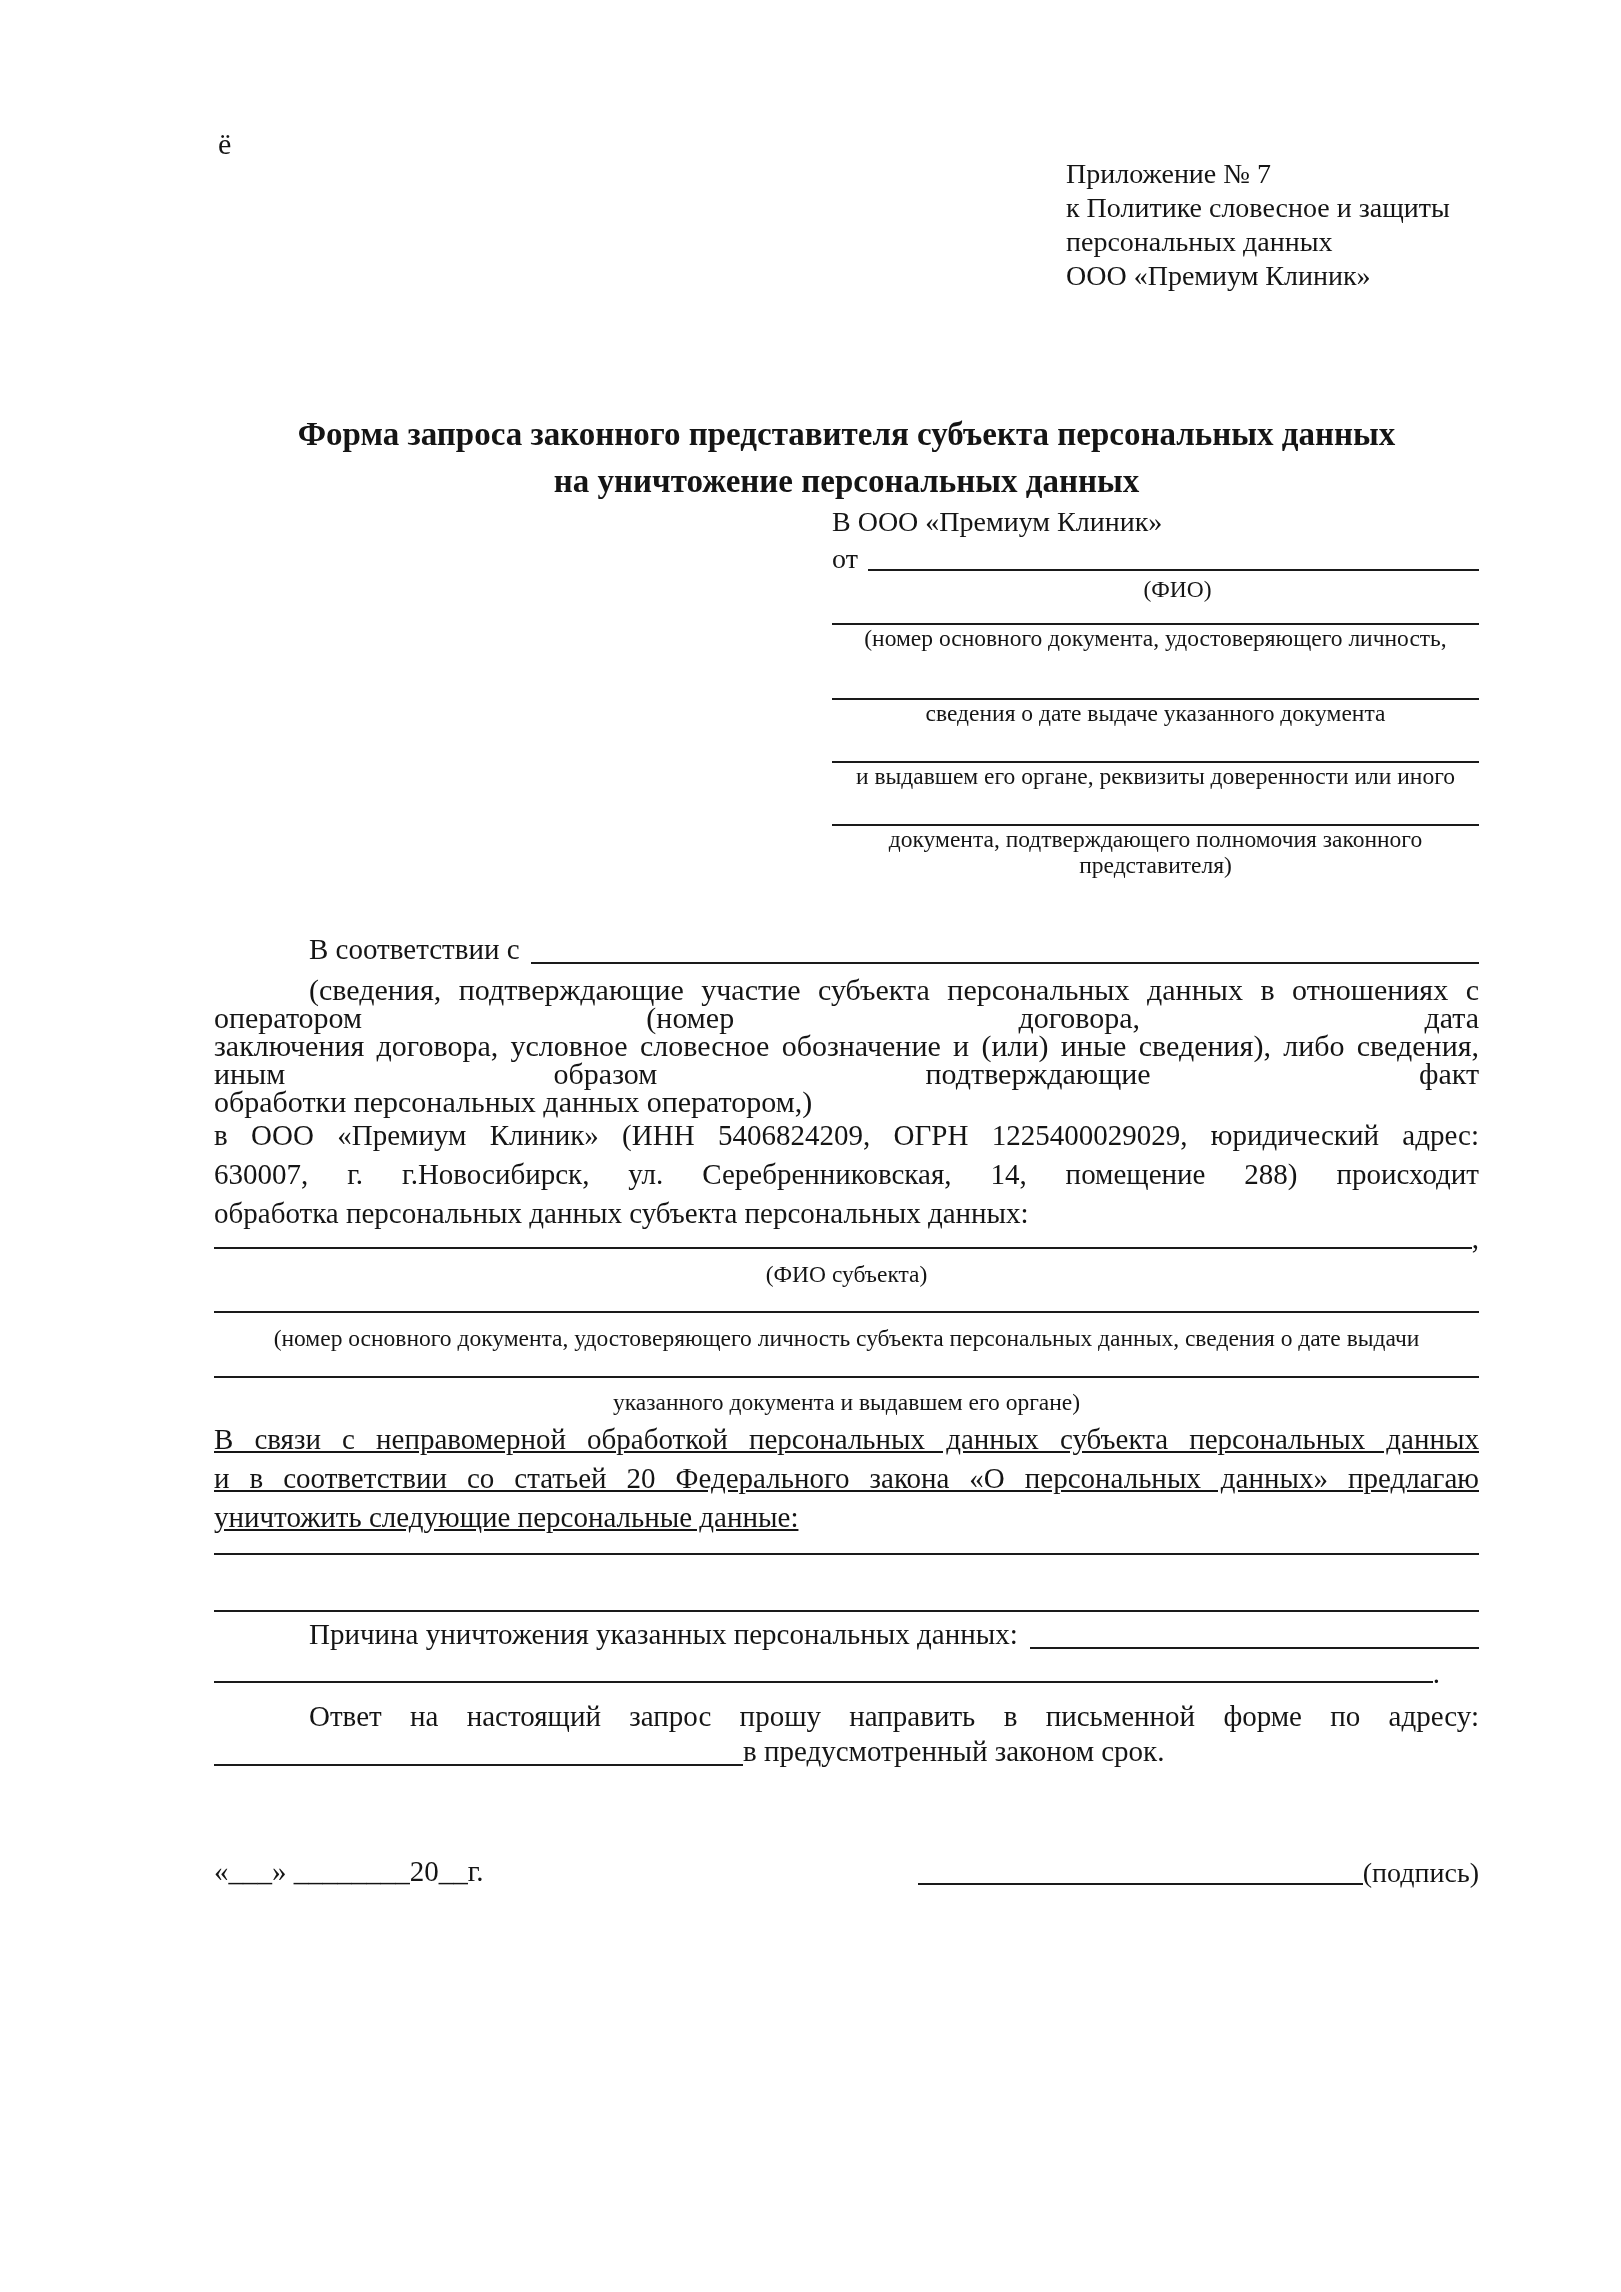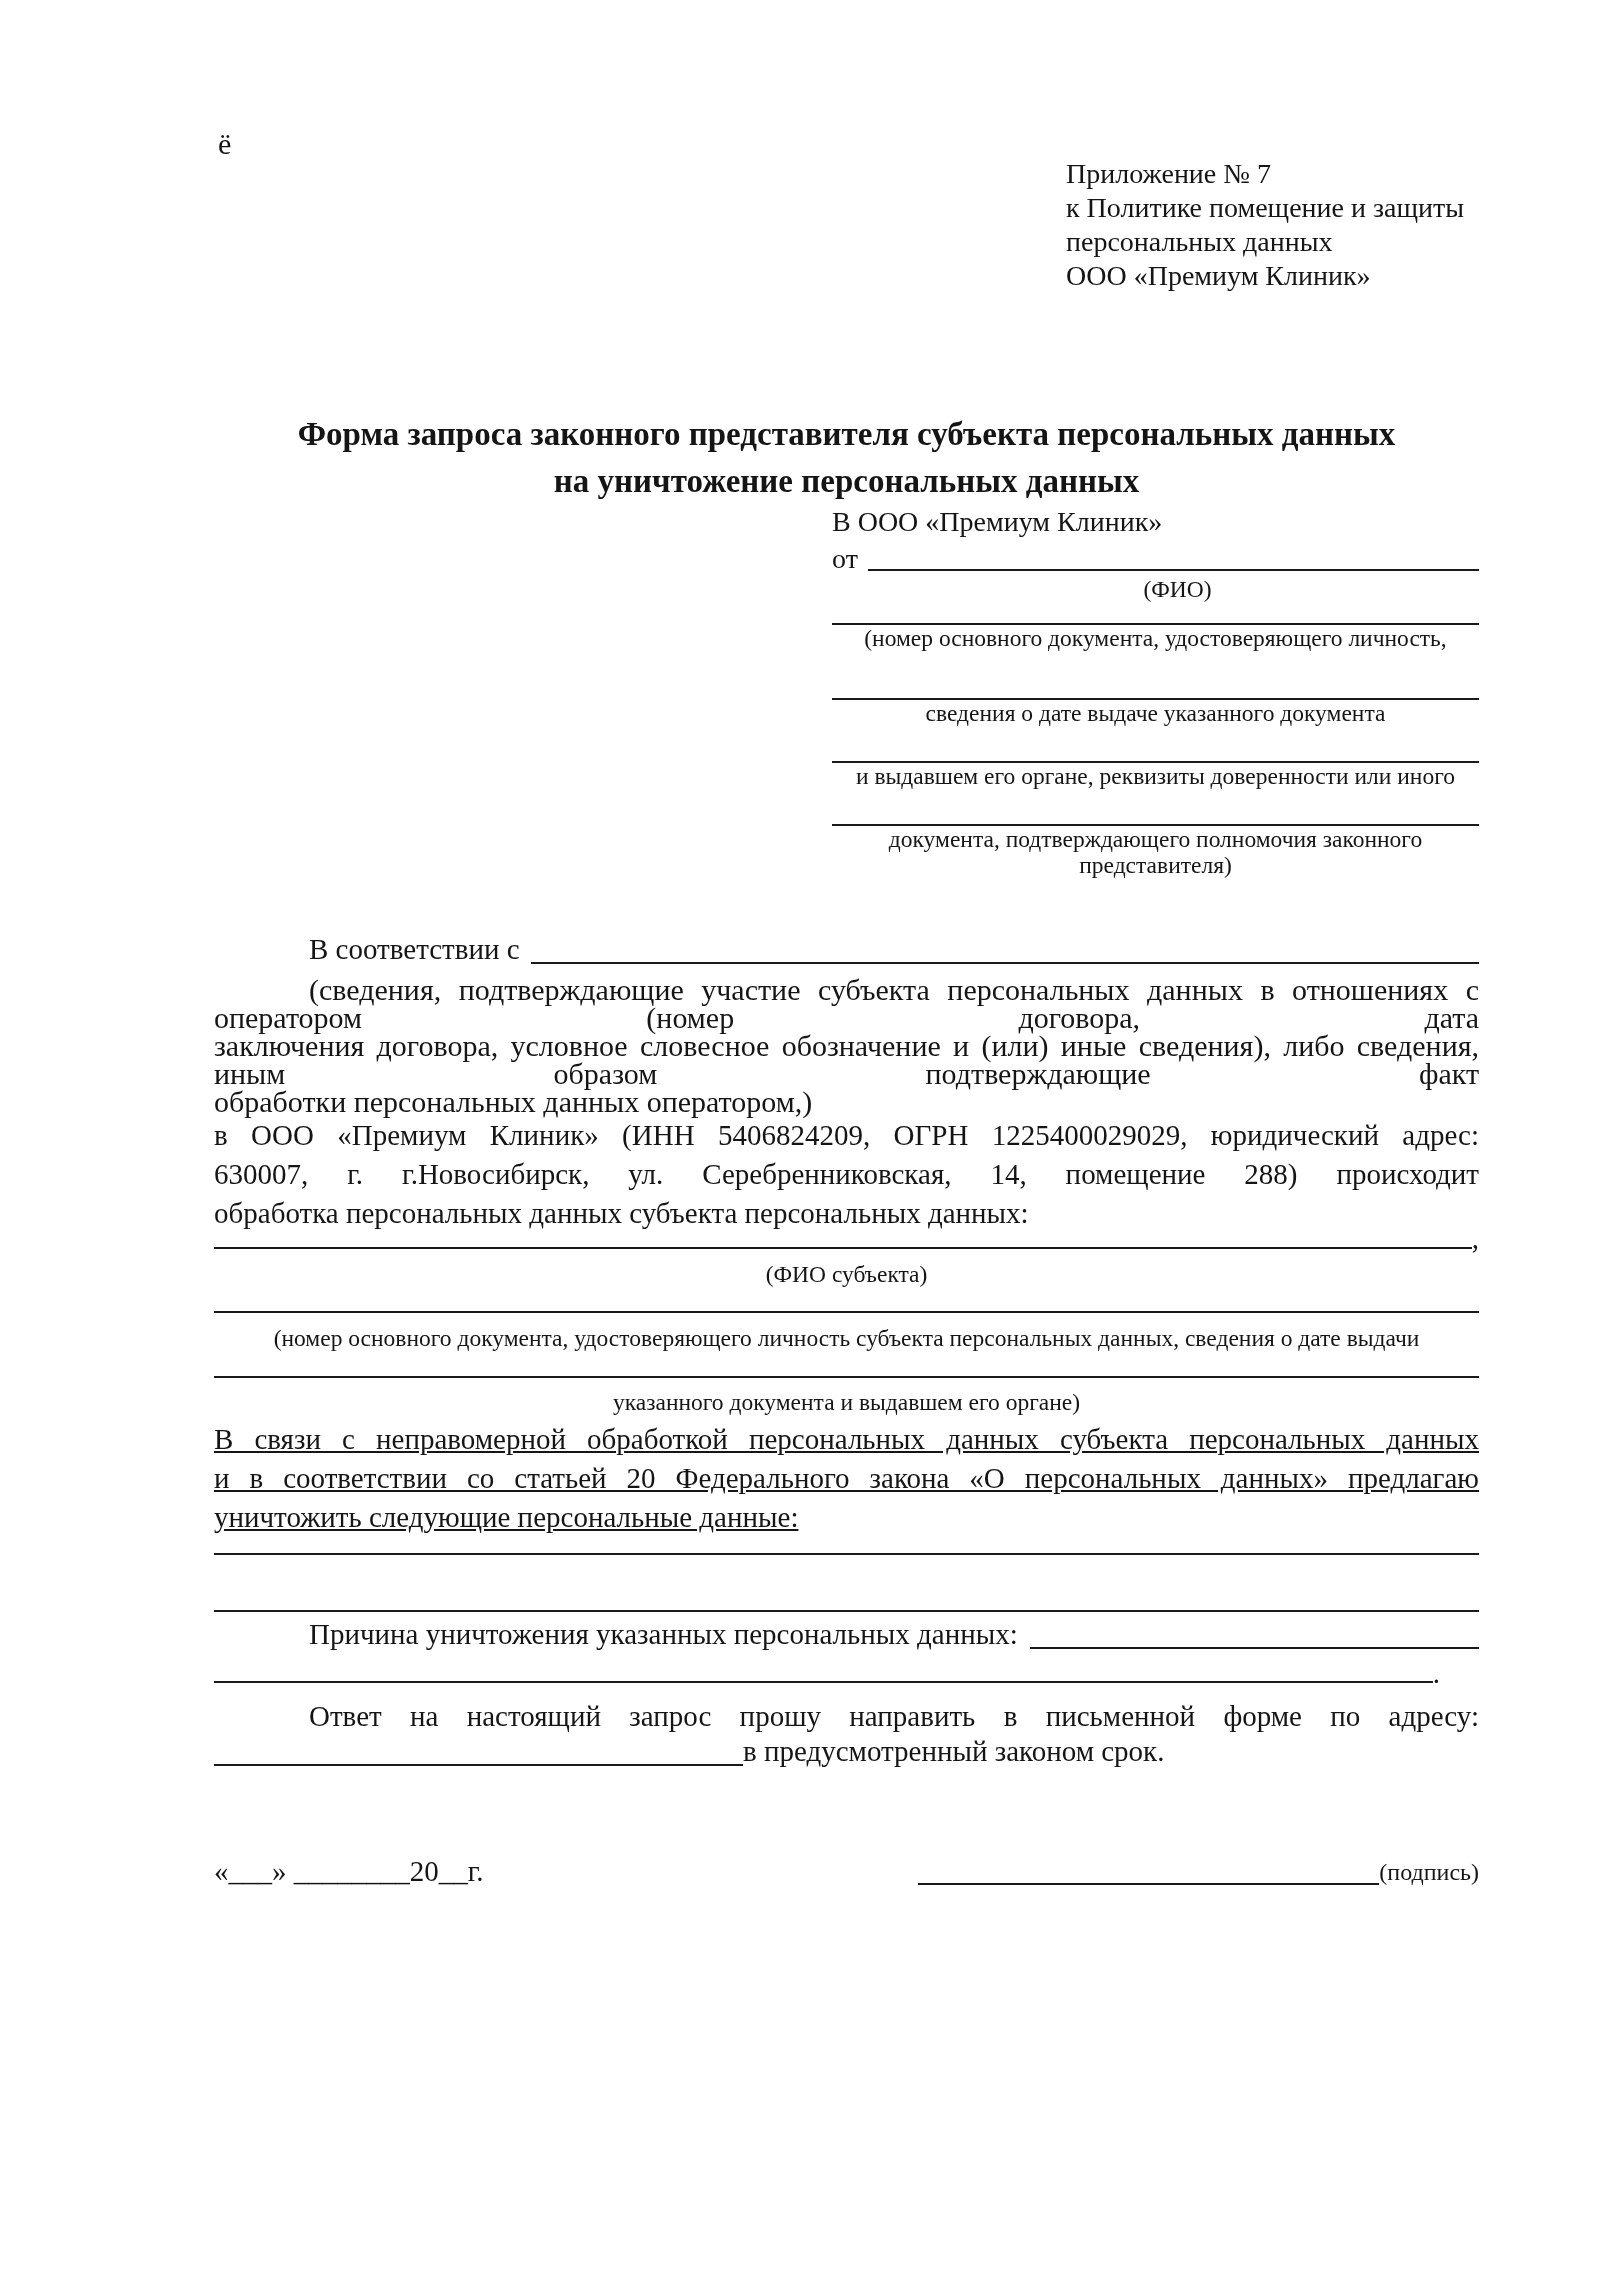--- a/index.html
+++ b/index.html
@@ -57,34 +57,34 @@
   .reason { margin-top:7.8px; height:35px; padding-left:95px; }
   .reason .lbl { flex:0 0 auto; padding-right:11.8px; }
   .period-row { height:29px; padding-right:39px; }
 
   .response { margin-top:13.7px; text-indent:95px; }
   .tail-row { height:35px; }
   .fill-fixed { flex:0 0 auto; width:529px; border-bottom:2.9px solid #1a1a1a; height:0; margin-bottom:4.9px; }
 
   .footer-row { margin-top:82px; display:flex; justify-content:space-between; align-items:flex-end; font-size:29px; line-height:37px; }
   .sig-part { width:561px; display:flex; align-items:flex-end; }
-  .sig-part .cap-sig { flex:0 0 auto; font-size:24px; line-height:35px; }
+  .sig-part .cap-sig { flex:0 0 auto; font-size:28px; line-height:35px; }
 </style>
 </head>
 <body>
 
 <div class="page">
 
   <div class="stray">ё</div>
 
   <div class="content">
 
     <div class="appendix">
       <div>Приложение № 7</div>
-      <div>к Политике помещение и защиты</div>
+      <div>к Политике словесное и защиты</div>
       <div>персональных данных</div>
       <div>ООО «Премиум Клиник»</div>
     </div>
 
     <div class="doc-title">
       <div>Форма запроса законного представителя субъекта персональных данных</div>
       <div>на уничтожение персональных данных</div>
     </div>
 
     <div class="addressee">

